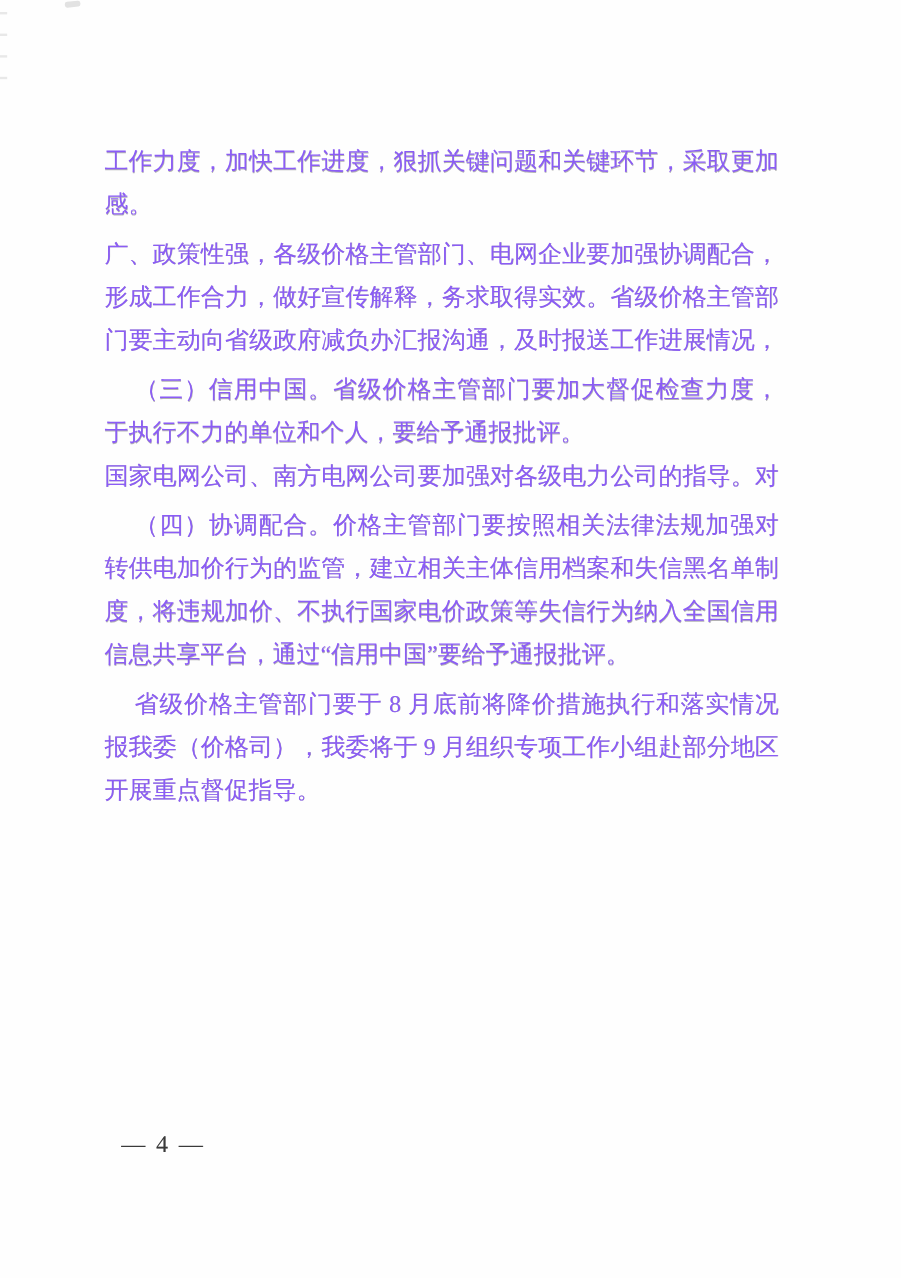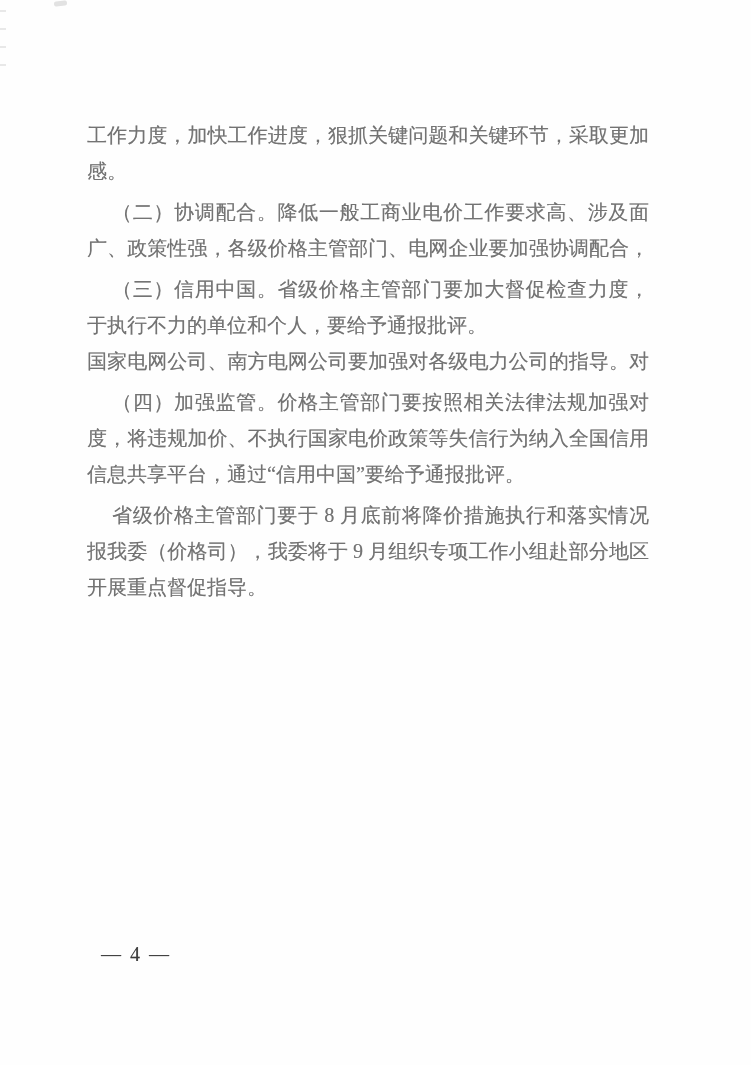--- a/index.html
+++ b/index.html
@@ -41,21 +41,21 @@
   .edge-dash.d2 { top: 28px; }
   .edge-dash.d3 { top: 46px; }
   .edge-dash.d4 { top: 64px; }
 
   .content {
     position: absolute;
     left: 87px;
     top: 117px;
     width: 562px;
     font-size: 20px;
-    color: #737373;
+    color: #8b5cf6;
     text-shadow: 0.3px 0.3px 0.4px rgba(40, 40, 40, 0.35);
   }
   .para + .para {
     margin-top: 5px;
   }
   .line {
     height: 36px;
     line-height: 36px;
     overflow: hidden;
     text-align: left;
@@ -94,32 +94,34 @@
   <div class="edge-dash d4"></div>
 
   <main class="content">
 
     <section class="para">
       <div class="line fill">工作力度，加快工作进度，狠抓关键问题和关键环节，采取更加</div>
       <div class="line">感。</div>
     </section>
 
     <section class="para">
-      <div class="line fill indent">（二）协调配合。降低一般工商业电价工作要求高、涉及面</div>
       <div class="line fill">广、政策性强，各级价格主管部门、电网企业要加强协调配合，</div>
+      <div class="line fill">形成工作合力，做好宣传解释，务求取得实效。省级价格主管部</div>
+      <div class="line fill">门要主动向省级政府减负办汇报沟通，及时报送工作进展情况，</div>
     </section>
 
     <section class="para">
       <div class="line fill indent">（三）信用中国。省级价格主管部门要加大督促检查力度，</div>
       <div class="line">于执行不力的单位和个人，要给予通报批评。</div>
       <div class="line fill">国家电网公司、南方电网公司要加强对各级电力公司的指导。对</div>
     </section>
 
     <section class="para">
-      <div class="line fill indent">（四）加强监管。价格主管部门要按照相关法律法规加强对</div>
+      <div class="line fill indent">（四）协调配合。价格主管部门要按照相关法律法规加强对</div>
+      <div class="line fill">转供电加价行为的监管，建立相关主体信用档案和失信黑名单制</div>
       <div class="line fill">度，将违规加价、不执行国家电价政策等失信行为纳入全国信用</div>
       <div class="line">信息共享平台，通过“信用中国”要给予通报批评。</div>
     </section>
 
     <section class="para">
       <div class="line fill indent">省级价格主管部门要于 8 月底前将降价措施执行和落实情况</div>
       <div class="line fill">报我委（价格司），我委将于 9 月组织专项工作小组赴部分地区</div>
       <div class="line">开展重点督促指导。</div>
     </section>
 

